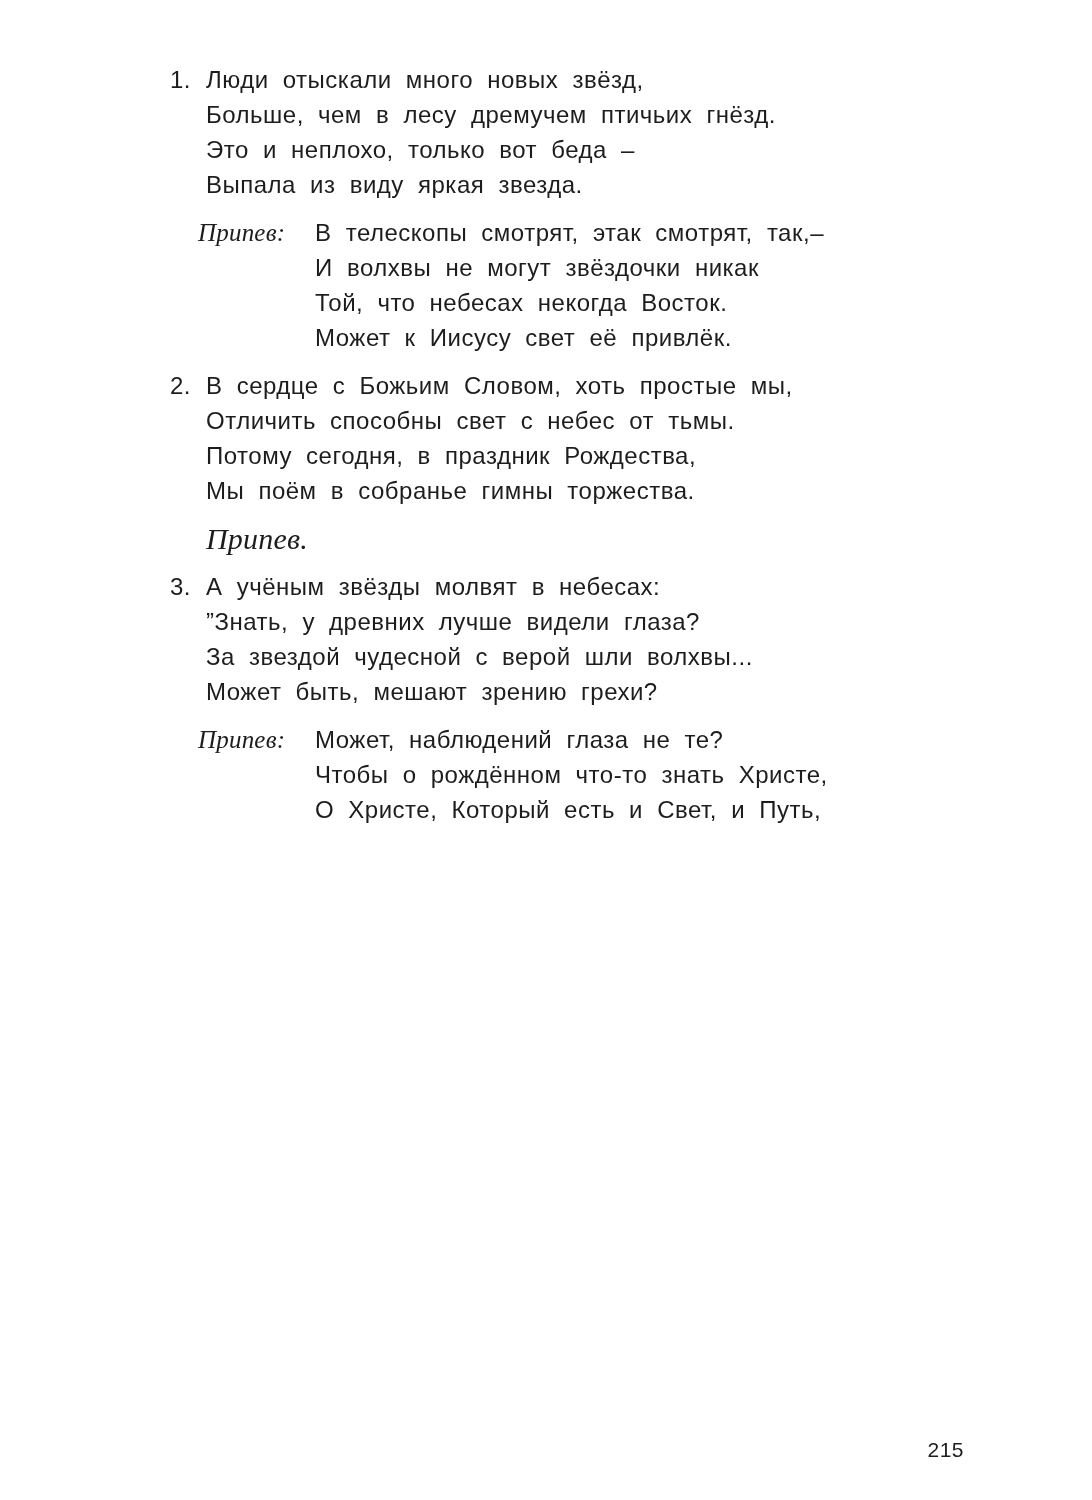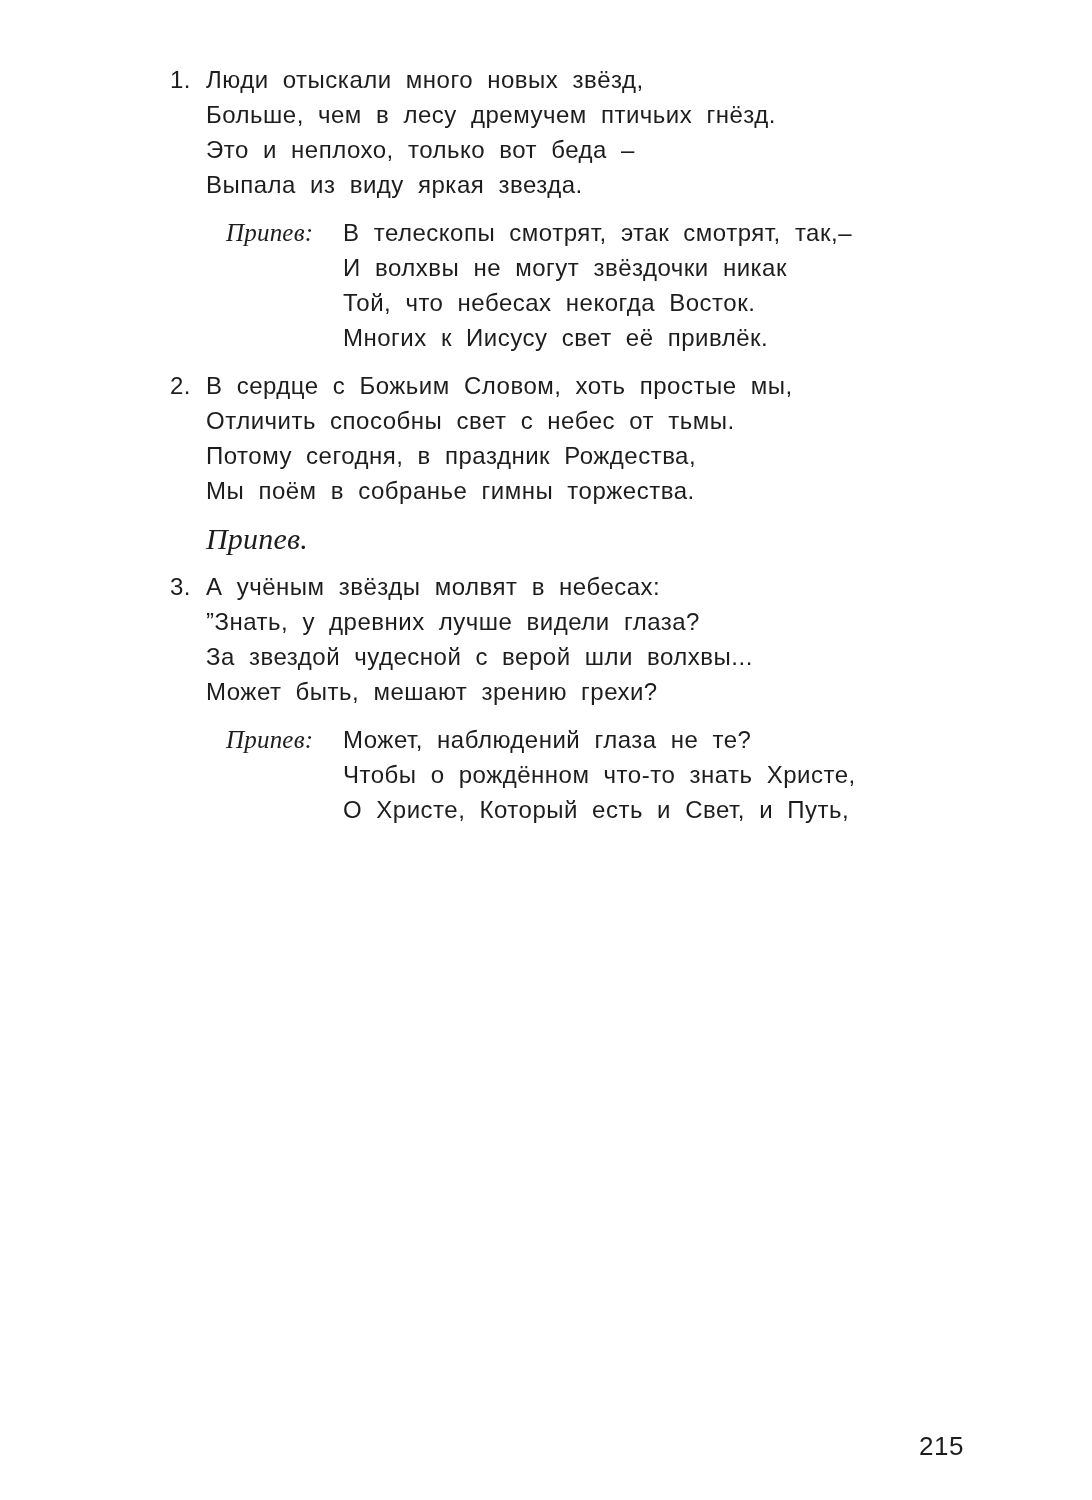--- a/index.html
+++ b/index.html
@@ -35,21 +35,21 @@
     letter-spacing: 0.5px;
   }
   .lines { flex: 1; }
   .line {
     font-size: 24px;
     line-height: 35px;
     word-spacing: 7px;
     letter-spacing: 0.5px;
     white-space: nowrap;
   }
-  .chorus { margin-left: 56px; }
+  .chorus { margin-left: 28px; }
   .chorus .label {
     flex: 0 0 117px;
     font-family: "Liberation Serif", serif;
     font-style: italic;
     font-size: 25px;
     line-height: 35px;
     letter-spacing: 0.2px;
   }
   .chorus-ref {
     font-family: "Liberation Serif", serif;
@@ -57,21 +57,21 @@
     font-size: 30px;
     line-height: 35px;
     letter-spacing: 0.2px;
     margin-left: 36px;
     margin-bottom: 13px;
   }
   .page-number {
     position: absolute;
     right: 128px;
     bottom: 38px;
-    font-size: 26px;
+    font-size: 21px;
     letter-spacing: 0.5px;
   }
 </style>
 </head>
 <body>
 
 <div class="page">
   <div class="content">
 
     <div class="verse">
@@ -83,21 +83,21 @@
         <div class="line">Выпала из виду яркая звезда.</div>
       </div>
     </div>
 
     <div class="chorus">
       <span class="label">Припев:</span>
       <div class="lines">
         <div class="line">В телескопы смотрят, этак смотрят, так,–</div>
         <div class="line">И волхвы не могут звёздочки никак</div>
         <div class="line">Той, что небесах некогда Восток.</div>
-        <div class="line">Многих к Иисусу свет её привлёк.</div>
+        <div class="line">Может к Иисусу свет её привлёк.</div>
       </div>
     </div>
 
     <div class="verse">
       <span class="num">2.</span>
       <div class="lines">
         <div class="line">В сердце с Божьим Словом, хоть простые мы,</div>
         <div class="line">Отличить способны свет с небес от тьмы.</div>
         <div class="line">Потому сегодня, в праздник Рождества,</div>
         <div class="line">Мы поём в собранье гимны торжества.</div>

